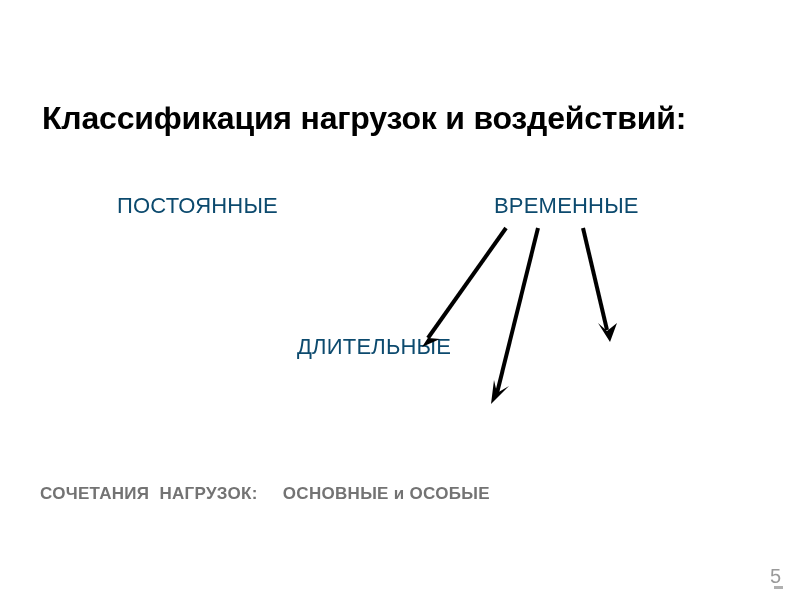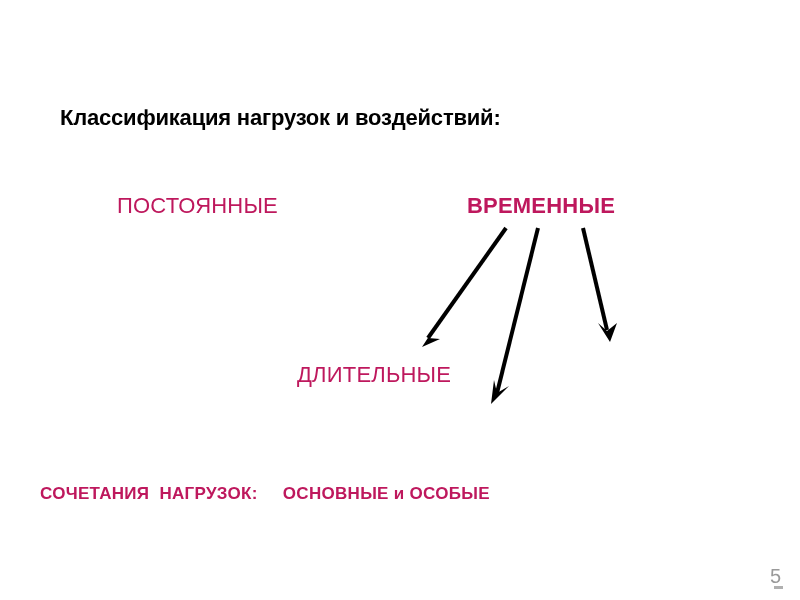--- a/index.html
+++ b/index.html
@@ -16,62 +16,62 @@
     position: relative;
     width: 800px;
     height: 600px;
     background: #ffffff;
     overflow: hidden;
   }
   .abs { position: absolute; }
 
   
   #slide-title {
-    left: 60px;
+    left: 42px;
     top: 100px;
-    font-size: 22px;
+    font-size: 32px;
     font-weight: bold;
     color: #000000;
     letter-spacing: -0.2px;
     white-space: nowrap;
     line-height: 36px;
   }
 
   
   .node-label {
     font-size: 22px;
     font-weight: normal;
-    color: #be185d;
+    color: #0c4a6e;
     white-space: nowrap;
     line-height: 26px;
     letter-spacing: 0.2px;
     text-align: right;
   }
   #node-postoyannye { left: 117px; top: 193px; }
-  #node-vremennye   { left: 467px; top: 193px; font-weight: bold; }
-  #node-dlitelnye   { left: 297px; top: 362px; }
+  #node-vremennye   { left: 494px; top: 193px; }
+  #node-dlitelnye   { left: 297px; top: 334px; }
   #node-kratkovremennye { left: 513px; top: 351px; }
   #node-osobye      { left: 430px; top: 418px; }
 
   
   #arrow-layer {
     left: 0;
     top: 0;
     width: 800px;
     height: 600px;
     pointer-events: none;
   }
 
   
   #footer-note {
     left: 40px;
     top: 483px;
     font-size: 17px;
     font-weight: bold;
-    color: #be185d;
+    color: #737373;
     white-space: pre;
     line-height: 21px;
     letter-spacing: 0.3px;
   }
 
   
   #page-number {
     left: 770px;
     top: 565px;
     font-size: 20px;

